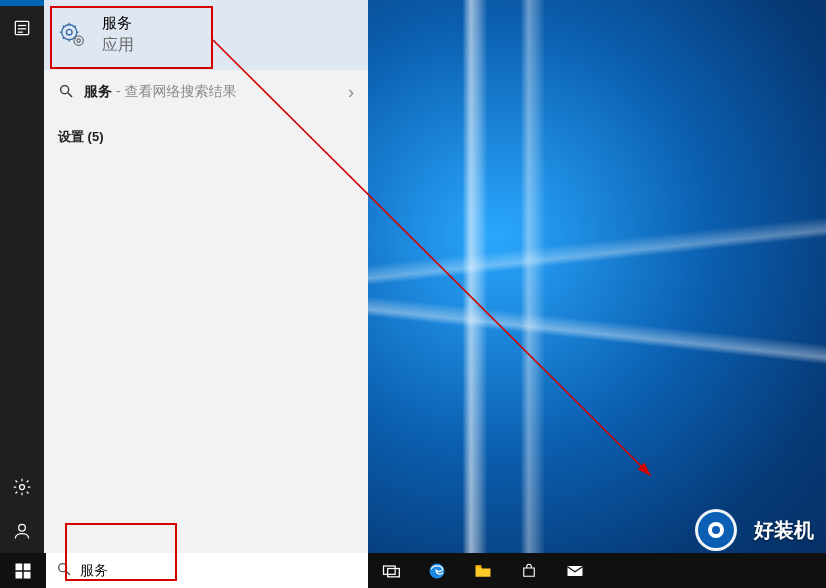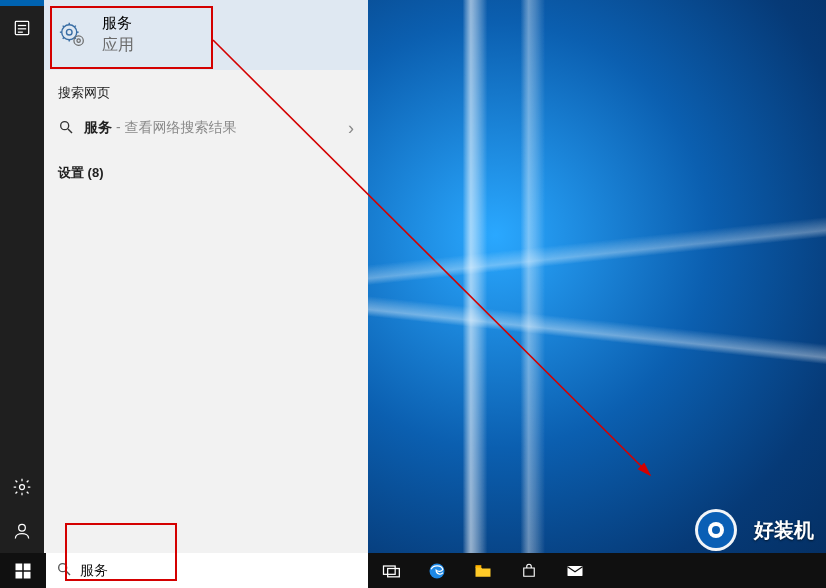--- a/index.html
+++ b/index.html
@@ -170,38 +170,37 @@
         <circle cx="22" cy="22" r="5" fill="none" stroke="#6a6a6a" stroke-width="1.3"></circle>
         <circle cx="22" cy="22" r="1.8" fill="none" stroke="#6a6a6a" stroke-width="1.3"></circle>
       </svg>
     </span>
     <div class="text">
       <div class="title">服务</div>
       <div class="sub">应用</div>
     </div>
   </div>
 
-  <div class="section-label">搜索网页</div>
 
   <div class="web-row">
     <div class="left">
       <span>
         <svg viewBox="0 0 24 24" width="16" height="16" fill="none" stroke="#333" stroke-width="2">
             <circle cx="10" cy="10" r="6"></circle>
             <line x1="15" y1="15" x2="21" y2="21"></line>
           </svg>
       </span>
       <span>
         <b>服务</b><span class="muted"> - 查看网络搜索结果</span>
       </span>
     </div>
     <span class="chev">›</span>
   </div>
 
-  <div class="section-label" style="font-weight:600">设置 (8)</div>
+  <div class="section-label" style="font-weight:600">设置 (5)</div>
 </div>
 
 <div class="taskbar">
   <div class="start-btn">
     <svg viewBox="0 0 24 24">
         <rect x="2" y="2" width="9" height="9"></rect>
         <rect x="13" y="2" width="9" height="9"></rect>
         <rect x="2" y="13" width="9" height="9"></rect>
         <rect x="13" y="13" width="9" height="9"></rect>
       </svg>

